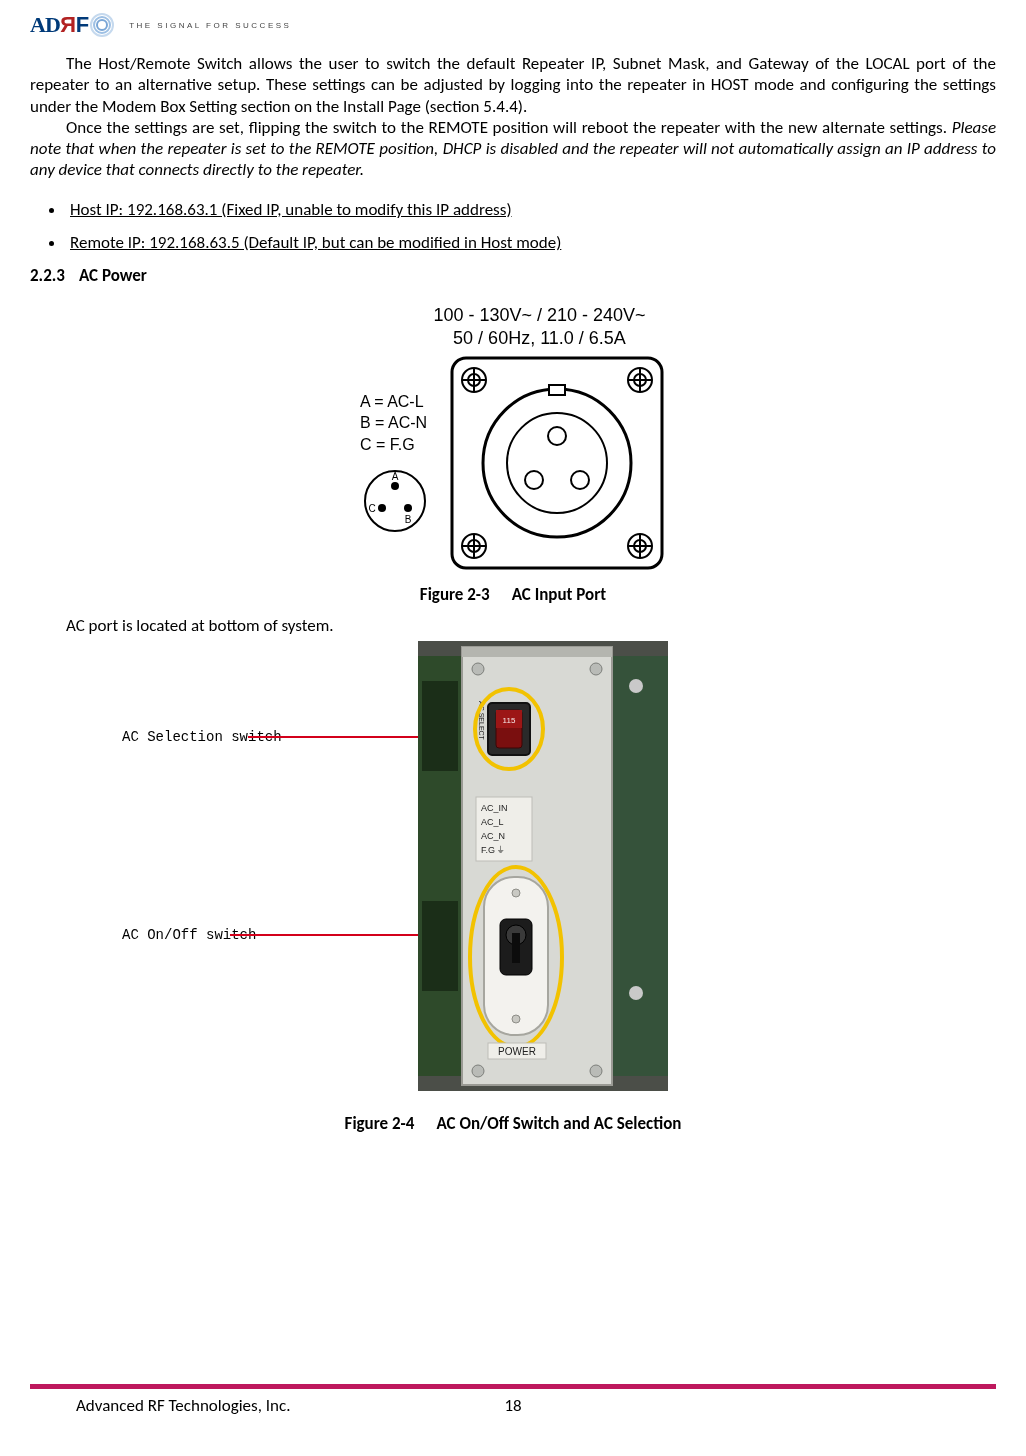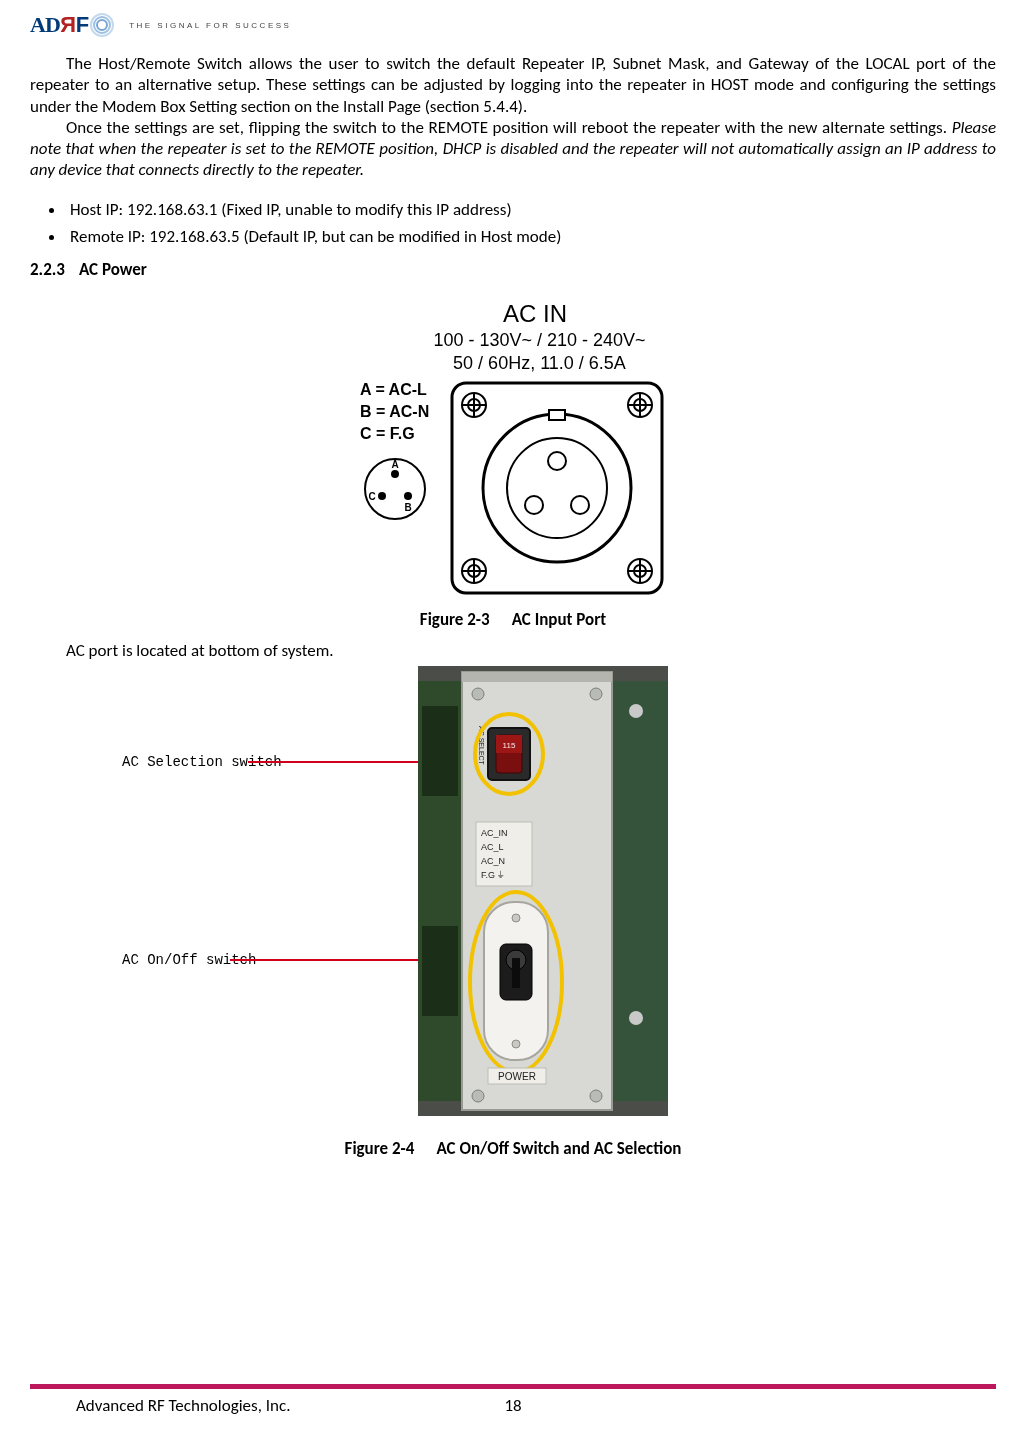--- a/index.html
+++ b/index.html
@@ -93,44 +93,44 @@
     text-align: justify;
     line-height: 1.25;
   }
   .indent { text-indent: 36px; }
   .italic { font-style: italic; }
   ul.bullets {
     margin: 18px 0 10px 0;
     padding-left: 36px;
   }
   ul.bullets li {
-    margin: 6px 0;
+    margin: 12px 0;
     padding-left: 4px;
+    text-decoration: underline;
   }
   
   .fig23-wrap {
     margin-top: 18px;
     display: flex;
     flex-direction: column;
     align-items: center;
   }
   .acin-labels {
     font-family: Arial, sans-serif;
     text-align: center;
     margin-left: 44px;
     line-height: 1.3;
   }
   .acin-title { font-size: 24px; }
   .acin-spec { font-size: 18px; margin-left: 9px; }
   .fig23-row {
     display: flex;
-    align-items: flex-start;
+    align-items: center;
     gap: 18px;
     margin-top: 4px;
-    font-weight: bold;
   }
   .pin-legend {
     font-family: Arial, sans-serif;
     font-size: 16px;
     line-height: 1.35;
     text-align: left;
   }
   .connector-svg { display:block; }
   .small-conn { display:block; }
   .fig-caption {
@@ -220,21 +220,20 @@
     <li>Host IP: 192.168.63.1 (Fixed IP, unable to modify this IP address)</li>
     <li>Remote IP: 192.168.63.5 (Default IP, but can be modified in Host mode)</li>
   </ul>
 
   <h3 class="sec-223">
     <span class="sec-num">2.2.3</span><span>AC Power</span>
   </h3>
 
   <div class="fig23-wrap">
     <div class="acin-labels">
-      <div class="acin-title">AC IN</div>
       <div class="acin-spec">100 - 130V~ / 210 - 240V~</div>
       <div class="acin-spec">50 / 60Hz, 11.0 / 6.5A</div>
     </div>
     <div class="fig23-row">
       <div style="display:flex;flex-direction:column;align-items:flex-start;gap:10px;">
         <div class="pin-legend">
           <div>A = AC-L</div>
           <div>B = AC-N</div>
           <div>C = F.G</div>
         </div>

